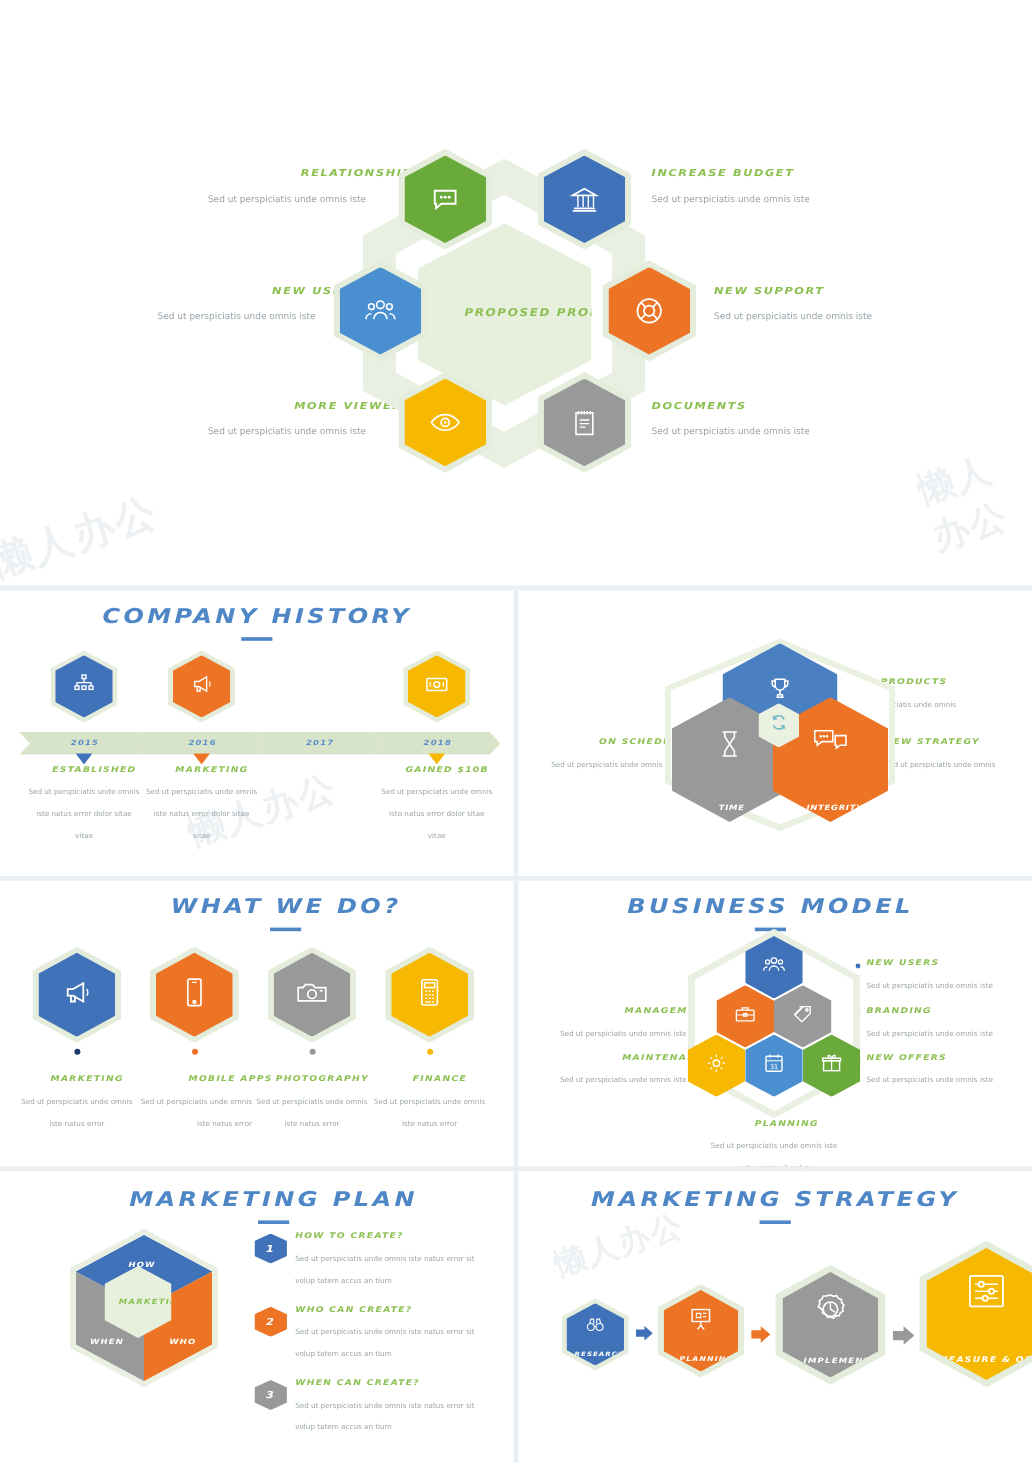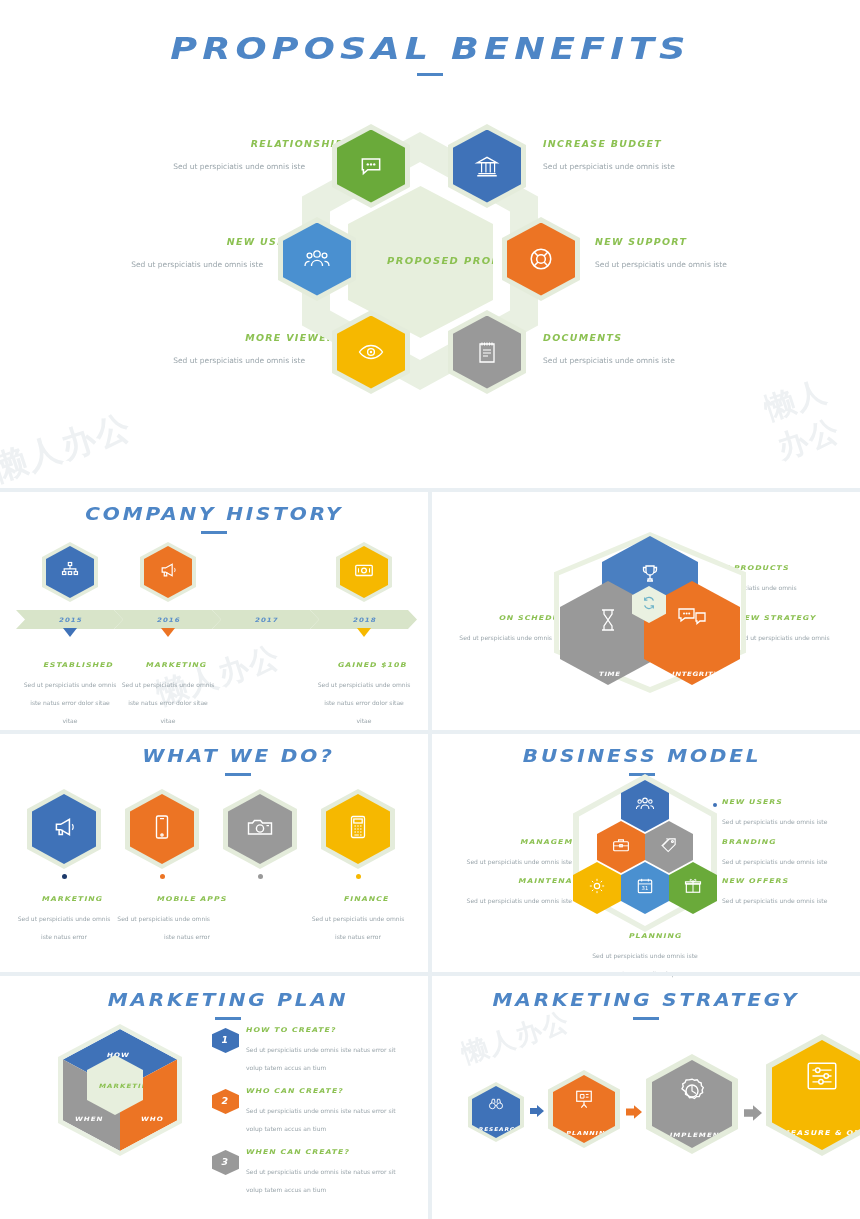--- a/index.html
+++ b/index.html
@@ -120,21 +120,21 @@
   .chev{
     position:absolute; height:19px; background:#d8e4c9;
     display:flex; align-items:center; justify-content:center;
     clip-path:polygon(0 0, calc(100% - 9px) 0, 100% 50%, calc(100% - 9px) 100%, 0 100%, 9px 50%);
   }
   .chev span{ color:#5b8fc9; font-size:6px; }
   .tri{
     width:0;height:0;border-left:7px solid transparent;border-right:7px solid transparent;
     margin:3px auto 0;
   }
-  .ch-cap{ text-align:center; margin-top:24px; }
+  .ch-cap{ text-align:center; margin-top:0; }
   .ch-cap .lbl{ display:block; font-size:6.5px; margin-bottom:4px; }
   .ch-cap .desc{ font-size:6px; }
 
   
   #sec3{ position:absolute; left:432px; top:492px; width:428px; height:238px; }
   #sec3 .title-wrap{ position:absolute; left:0; top:12px; width:428px; }
   #sec3 .title-wrap .techno{ font-size:17px; }
   .vis-stage{ position:absolute; left:128px; top:48px; width:180px; height:145px; }
   .vhex{
     position:absolute; width:96px; height:104px;
@@ -250,24 +250,20 @@
 </head>
 <body>
 
 <div class="wm" style="left:330px; top:175px; transform:rotate(-18deg); font-size:40px;">懒人办公</div>
 <div class="wm" style="left:-10px; top:425px; transform:rotate(-18deg); font-size:34px;">懒人办公</div>
 <div class="wm" style="left:770px; top:375px; transform:rotate(-18deg); font-size:30px;">懒人办公</div>
 <div class="wm" style="left:155px; top:655px; transform:rotate(-18deg); font-size:30px;">懒人办公</div>
 <div class="wm" style="left:460px; top:1020px; transform:rotate(-18deg); font-size:26px;">懒人办公</div>
 
 <section id="sec1">
-  <div class="title-wrap">
-    <div class="techno slide-title">PROPOSAL BENEFITS</div>
-    <div class="title-rule"></div>
-  </div>
 
   <div class="side-lbl left" style="left:90px; top:140px;">
     <span class="techno lbl">RELATIONSHIP</span>
     <span class="desc">Sed ut perspiciatis unde omnis iste</span>
   </div>
   <div class="side-lbl left" style="left:48px; top:238px;">
     <span class="techno lbl">NEW USERS</span>
     <span class="desc">Sed ut perspiciatis unde omnis iste</span>
   </div>
   <div class="side-lbl left" style="left:90px; top:334px;">
@@ -597,20 +593,24 @@
           <span>
             <svg width="28" height="24" viewBox="0 0 28 22" fill="none" stroke="#fff" stroke-width="1.4">
               <path d="M2.5 7h4l2-2.5h6l2 2.5h9v11h-23z"></path>
                 <circle cx="14" cy="12.5" r="3.6"></circle>
               <path d="M20.5 9.6h2.5" stroke-width="1.1"></path>
             </svg>
           </span>
         </div>
       </div>
       <div class="wd-dot" style="background:#999999;"></div>
+      <div class="wd-cap">
+        <span class="techno lbl">PHOTOGRAPHY</span>
+        <span class="desc">Sed ut perspiciatis unde omnis iste natus error</span>
+      </div>
     </div>
 
     <div class="wd-col" style="left:294px;">
       <div class="wd-hex">
         <div class="hexring"></div>
         <div class="hexinner" style="background:#f6b800;">
           <span>
             <svg width="20" height="26" viewBox="0 0 18 26" fill="none" stroke="#fff" stroke-width="1.3">
               <rect x="2.5" y="2.5" width="13" height="21" rx="1.4"></rect>
                 <rect x="4.8" y="5" width="8.4" height="4"></rect>

